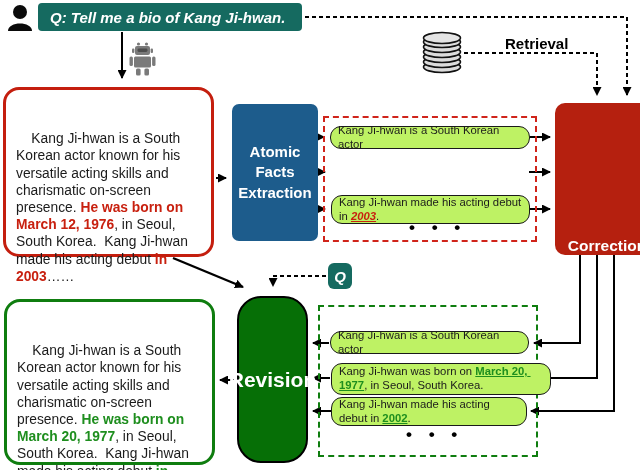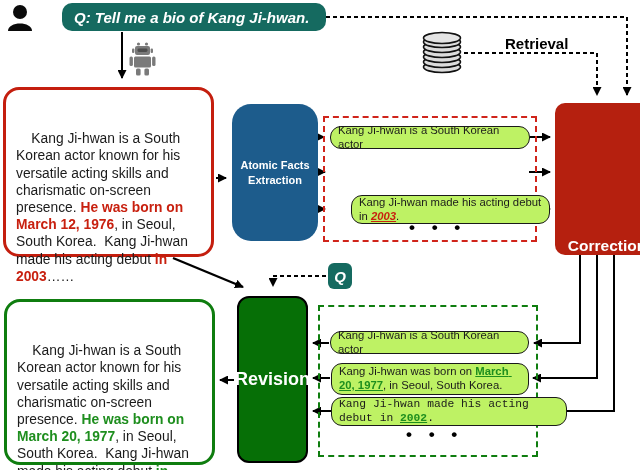--- a/index.html
+++ b/index.html
@@ -4,43 +4,43 @@
 <style>
   html,body{margin:0;padding:0;background:#ffffff;}
   #canvas{
     position:relative;width:640px;height:470px;background:#ffffff;overflow:hidden;
     font-family:"Liberation Sans","DejaVu Sans",sans-serif;color:#1b1b1b;
   }
   .abs{position:absolute;}
   
   .qbox{
     background:var(--teal);color:#fff;font-weight:700;font-style:italic;
-    font-size:15px;border-radius:10px;display:flex;align-items:center;
-    padding:0 12px;box-sizing:border-box;margin-left:24px;
+    font-size:15px;border-radius:4px;display:flex;align-items:center;
+    padding:0 12px;box-sizing:border-box;
   }
   .qbadge{
     background:var(--teal);color:#fff;font-weight:700;font-style:italic;
     font-size:15px;border-radius:6px;display:flex;align-items:center;justify-content:center;
     box-sizing:border-box;
   }
   
   .draftbox{
     background:#fff;border-radius:16px;box-sizing:border-box;
     padding:23px 10px;font-size:13.8px;line-height:17.2px;white-space:pre-wrap;
   }
   .draftbox.red{border:3px solid var(--red_border);}
   .draftbox.green{border:3px solid var(--green_border);}
   
   .procbox{
     color:#fff;font-weight:700;display:flex;align-items:center;justify-content:center;
     text-align:center;box-sizing:border-box;
   }
-  .afe{background:var(--blue);border-radius:19px;font-size:11px;line-height:1.35;padding:12px 8px;}
+  .afe{background:var(--blue);border-radius:7px;font-size:15px;line-height:1.35;padding:12px 8px;}
   .corr{background:var(--correction_red);border-radius:10px;font-size:15.5px;}
-  .rev{background:var(--revision_green);border:2px solid #000;border-radius:12px;font-size:18px;text-align:right;}
+  .rev{background:var(--revision_green);border:2px solid #000;border-radius:24px;font-size:21px;text-align:right;}
   
   .dashgroup{box-sizing:border-box;background:transparent;}
   .dashgroup.red{border:2px dashed var(--red_dash);}
   .dashgroup.green{border:2px dashed var(--green_border);}
   
   .pill{
     background:#bef264;border:1.5px solid #1a1a1a;border-radius:11px;box-sizing:border-box;
     font-size:11.3px;line-height:13.8px;padding:3px 7px;display:flex;align-items:center;
     white-space:pre-wrap;
   }
@@ -132,21 +132,21 @@
 
   <div class="abs procbox afe" style="left:232px;top:104px;width:86px;height:137px;">
     <span>Atomic Facts Extraction</span>
   </div>
 
   <div class="abs dashgroup red" style="left:323px;top:116px;width:214px;height:126px;"></div>
 
   <div class="abs pill" style="left:330px;top:126px;width:200px;height:23px;">
     <span><span>Kang Ji-hwan is a South Korean actor</span></span>
   </div>
-  <div class="abs pill" style="left:331px;top:195px;width:199px;height:29px;margin-left:20px;">
+  <div class="abs pill" style="left:331px;top:195px;width:199px;height:29px;">
     <span><span>Kang Ji-hwan made his acting debut in </span><span class="seg-riu">2003</span><span>.</span></span>
   </div>
   <div class="abs dots" style="left:409px;top:218px;">• • •</div>
 
   <div class="abs procbox corr" style="left:555px;top:103px;width:104px;height:152px;align-items:flex-end;">
     <span>Correction</span>
   </div>
 
   <div class="abs qbadge" style="left:328px;top:263px;width:24px;height:26px;">
     <span>Q</span>
@@ -154,24 +154,24 @@
 
   <div class="abs procbox rev" style="left:237px;top:296px;width:71px;height:167px;">
     <span>Revision</span>
   </div>
 
   <div class="abs dashgroup green" style="left:318px;top:305px;width:220px;height:152px;"></div>
 
   <div class="abs pill" style="left:330px;top:331px;width:199px;height:23px;">
     <span><span>Kang Ji-hwan is a South Korean actor</span></span>
   </div>
-  <div class="abs pill" style="left:331px;top:363px;width:198px;height:32px;">
+  <div class="abs pill" style="left:331px;top:363px;width:220px;height:32px;">
     <span><span>Kang Ji-hwan was born on </span><span class="seg-gu">March 20, 1977</span><span>, in Seoul, South Korea.</span></span>
   </div>
-  <div class="abs pill" style="left:331px;top:397px;width:236px;height:29px;font-family:Liberation Mono, monospace;">
+  <div class="abs pill" style="left:331px;top:397px;width:196px;height:29px;">
     <span><span>Kang Ji-hwan made his acting debut in </span><span class="seg-gu">2002</span><span>.</span></span>
   </div>
   <div class="abs dots" style="left:406px;top:425px;">• • •</div>
 
   <div class="abs draftbox green" style="left:4px;top:299px;width:211px;height:166px;">
     <span><span>Kang Ji-hwan is a South Korean actor known for his versatile acting skills and charismatic on-screen presence. </span><span class="seg-g">He was born on March 20, 1977</span><span>, in Seoul, South Korea.  Kang Ji-hwan made his acting debut </span><span class="seg-g">in 2002</span><span>……</span></span>
   </div>
 
 </div>
 

